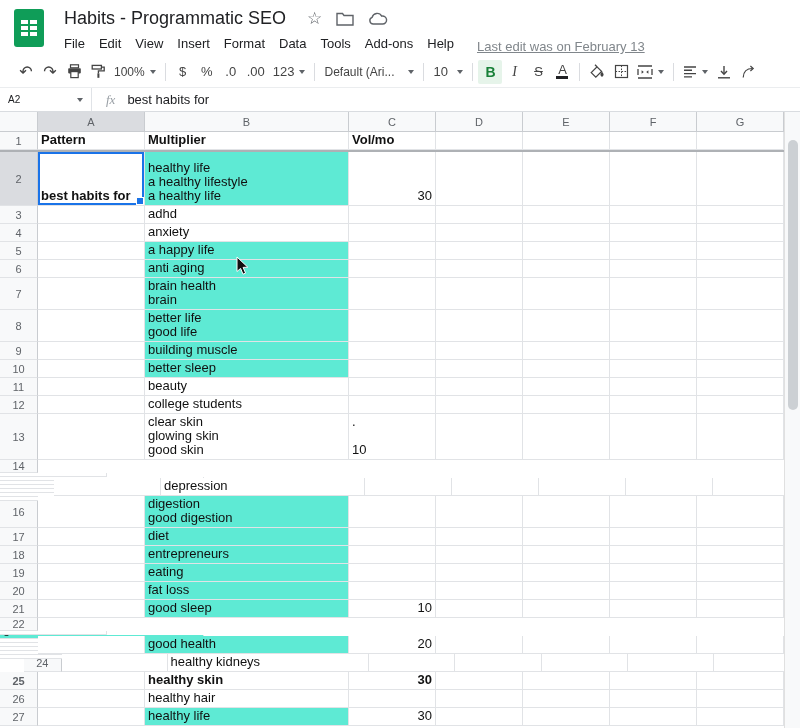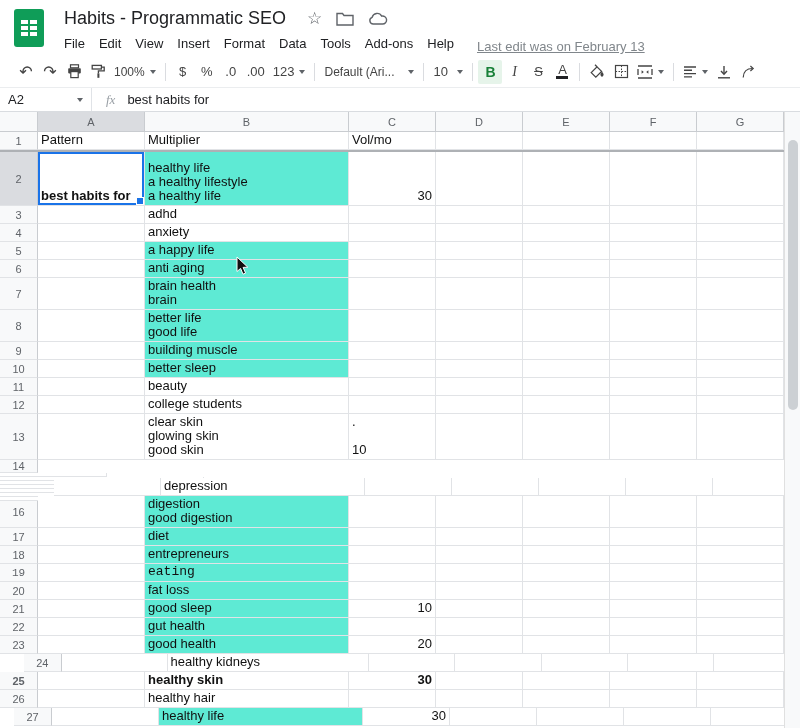--- a/index.html
+++ b/index.html
@@ -35,21 +35,21 @@
   .size-box{width:38px;justify-content:space-between}
   .bold-btn{color:#188038;font-weight:bold;background:#e6f4ea;font-size:14px}
   .italic-btn{font-style:italic;font-family:"Liberation Serif",serif;font-size:14px}
   .strike-btn span{text-decoration:line-through;font-size:13px}
   .color-a{display:flex;flex-direction:column;align-items:center;line-height:11px;font-size:13px}
   .color-a .bar{width:12px;height:3px;background:#202124;margin-top:1px}
 
   
   .formulabar{height:24px;display:flex;align-items:center;border-bottom:1px solid #d9dce0}
   .namebox{width:92px;display:flex;align-items:center;padding:0 8px;height:100%;border-right:1px solid #e0e3e7}
-  .namebox .ref{font-size:13px;flex:1}
+  .namebox .ref{font-size:10px;flex:1}
   .fx{font-family:"Liberation Serif",serif;font-style:italic;color:#9aa0a6;font-size:13px;margin:0 12px 0 14px}
   .fb-value{font-size:13px;color:#202124}
 
   
   .grid{position:absolute;left:0;top:112px;right:0;bottom:0}
   .col-headers{display:flex;height:20px}
   .corner{width:38px;height:20px;background:#f8f9fa;border-right:1px solid #c9ccd0;border-bottom:1px solid #c9ccd0}
   .col-header{height:20px;background:#f8f9fa;border-right:1px solid #c9ccd0;border-bottom:1px solid #c9ccd0;
               font-size:11px;color:#5f6368;display:flex;align-items:center;justify-content:center}
   .col-header.sel{background:#dadce0}
@@ -59,21 +59,21 @@
   .grid-row.frozen{border-bottom:2px solid #aeb1b5}
   .row-header{width:38px;background:#f8f9fa;border-right:1px solid #c9ccd0;border-bottom:1px solid #e1e3e6;
               font-size:11px;color:#5f6368;display:flex;align-items:center;justify-content:center}
   .row-header.sel{background:#dadce0}
   .cell{border-right:1px solid #e1e3e6;border-bottom:1px solid #e1e3e6;padding:1px 3px 2px;
         display:flex;flex-direction:column;justify-content:flex-end;overflow:hidden;position:relative;
         font-size:13px;color:#111;background:#fff}
   .cell.green{background:#5eead4}
   .cell .line{line-height:14px;white-space:nowrap}
   .cell.right .line{text-align:right}
-  .cell.boldrow .line{font-weight:400}
+  .cell.boldrow .line{font-weight:700}
   .cell.selected{box-shadow:inset 0 0 0 2px #1a73e8;z-index:2}
   .cell.selected .line{font-weight:700}
   .cell.selected::after{content:"";position:absolute;right:0;bottom:0;width:6px;height:6px;
                         background:#1a73e8;border:1px solid #fff}
 
   
   .vscroll{position:absolute;right:0;top:0;width:16px;bottom:0;background:#f8f9fa;border-left:1px solid #e0e0e0}
   .vthumb{position:absolute;left:3px;top:28px;width:10px;height:270px;background:#ccd0d4;border-radius:5px}
 
   
@@ -482,21 +482,21 @@
         <div class="cell col-A"></div>
         <div class="cell col-B green">
           <div class="line">entrepreneurs</div>
         </div>
         <div class="cell col-C"></div>
         <div class="cell col-D"></div>
         <div class="cell col-E"></div>
         <div class="cell col-F"></div>
         <div class="cell col-G"></div>
       </div>
-      <div class="grid-row" style="height: 18px; font-family: Liberation Mono, monospace;">
+      <div class="grid-row" style="height: 18px;">
         <div class="row-header">19</div>
         <div class="cell col-A"></div>
         <div class="cell col-B green">
           <div class="line">eating</div>
         </div>
         <div class="cell col-C"></div>
         <div class="cell col-D"></div>
         <div class="cell col-E"></div>
         <div class="cell col-F"></div>
         <div class="cell col-G"></div>
@@ -520,21 +520,21 @@
           <div class="line">good sleep</div>
         </div>
         <div class="cell col-C right">
           <div class="line">10</div>
         </div>
         <div class="cell col-D"></div>
         <div class="cell col-E"></div>
         <div class="cell col-F"></div>
         <div class="cell col-G"></div>
       </div>
-      <div class="grid-row" style="height: 18px;">
+      <div class="grid-row" style="height: 18px; flex-direction: column;">
         <div class="row-header">22</div>
         <div class="cell col-A"></div>
         <div class="cell col-B green">
           <div class="line">gut health</div>
         </div>
         <div class="cell col-C"></div>
         <div class="cell col-D"></div>
         <div class="cell col-E"></div>
         <div class="cell col-F"></div>
         <div class="cell col-G"></div>
@@ -584,21 +584,21 @@
         <div class="cell col-A"></div>
         <div class="cell col-B">
           <div class="line">healthy hair</div>
         </div>
         <div class="cell col-C"></div>
         <div class="cell col-D"></div>
         <div class="cell col-E"></div>
         <div class="cell col-F"></div>
         <div class="cell col-G"></div>
       </div>
-      <div class="grid-row" style="height: 18px; margin-left: 14px;">
+      <div class="grid-row" style="height: 18px;">
         <div class="row-header">27</div>
         <div class="cell col-A"></div>
         <div class="cell col-B green">
           <div class="line">healthy life</div>
         </div>
         <div class="cell col-C right">
           <div class="line">30</div>
         </div>
         <div class="cell col-D"></div>
         <div class="cell col-E"></div>

